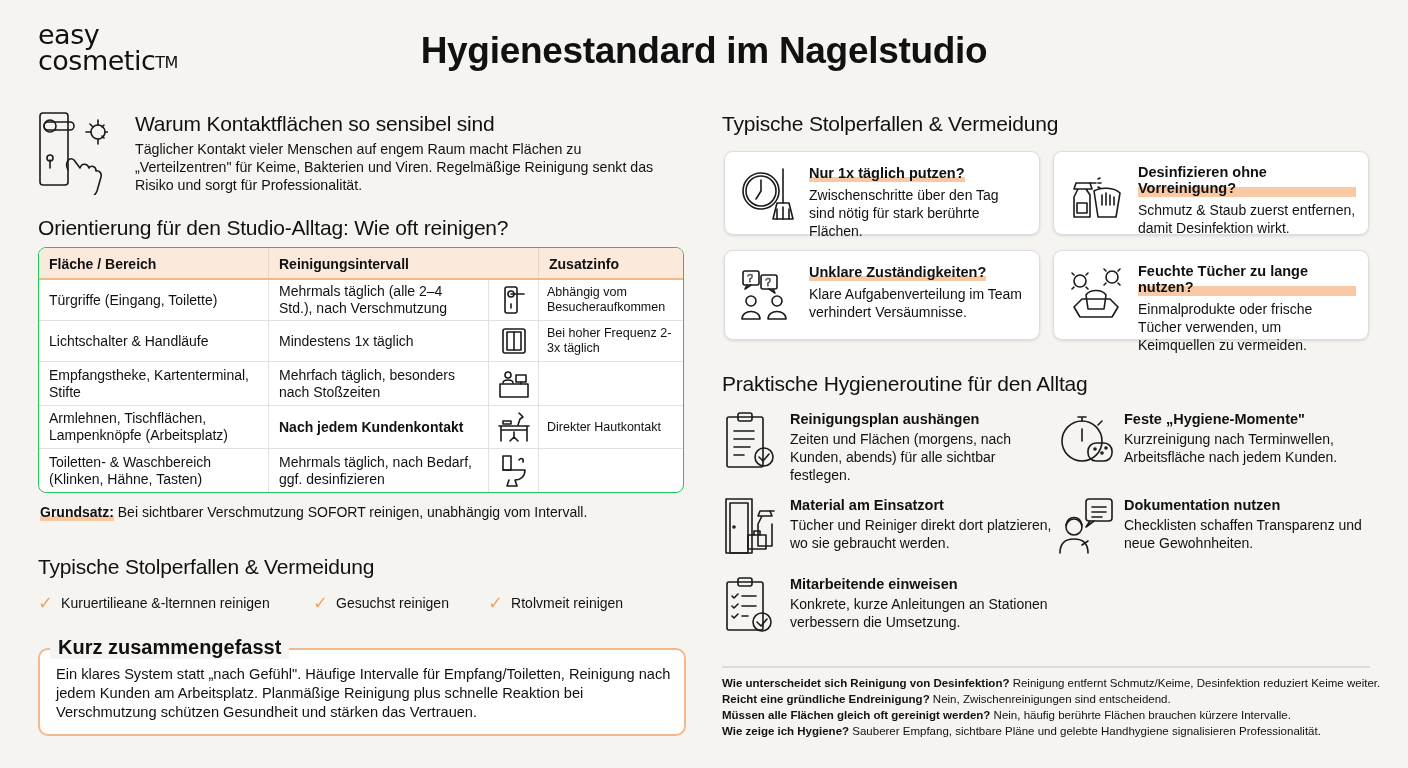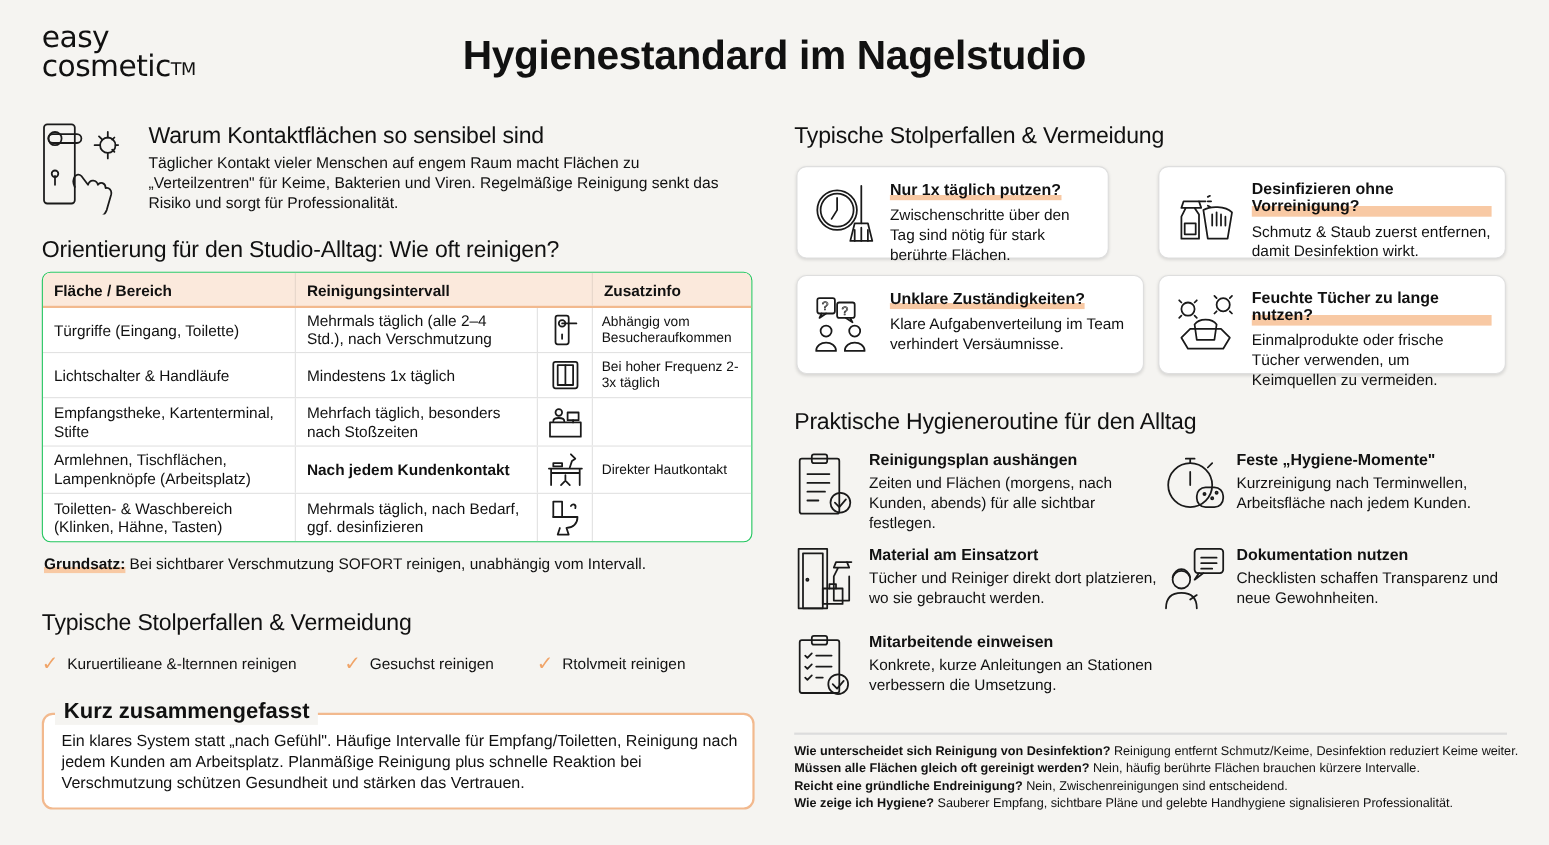--- a/index.html
+++ b/index.html
@@ -153,21 +153,21 @@
       <span>Rtolvmeit reinigen</span>
     </div>
 </div>
 
 <div class="abs sumbox"></div>
 <div class="abs sumtitle">Kurz zusammengefasst</div>
 <p class="abs p" style="left:56px;top:665px;width:620px;font-size:14.6px;line-height:19px">Ein klares System statt „nach Gefühl". Häufige Intervalle für Empfang/Toiletten, Reinigung nach jedem Kunden am Arbeitsplatz. Planmäßige Reinigung plus schnelle Reaktion bei Verschmutzung schützen Gesundheit und stärken das Vertrauen.</p>
 
 <h2 class="abs" style="left:722px;top:112px">Typische Stolperfallen &amp; Vermeidung</h2>
 
-<div class="abs card" style="left:724px;top:151px;width:284px;height:84px">
+<div class="abs card" style="left:724px;top:151px;width:316px;height:84px">
   <div class="ic">
       <svg width="56" height="56" viewBox="0 0 56 56">
         <circle cx="22" cy="26" r="18"></circle>
         <circle cx="22" cy="26" r="15"></circle>
         <path d="M22 15v11l-5 8"></path>
         <path d="M44 4v34"></path>
         <path d="M38 38h12l4 16H34z"></path>
         <path d="M38 44v10M44 42v12M50 44v10"></path>
       </svg>
     </div>
@@ -286,16 +286,16 @@
       </svg></div>
   <div>
       <h3>Mitarbeitende einweisen</h3>
       <p class="p">Konkrete, kurze Anleitungen an Stationen verbessern die Umsetzung.</p>
     </div>
 </div>
 
 <div class="abs" style="left:722px;top:666px;width:648px;height:2px;background:#dcdcdc"></div>
 <div class="abs faq" style="left:722px;top:675px;width:680px">
   <div><b>Wie unterscheidet sich Reinigung von Desinfektion?</b><span> Reinigung entfernt Schmutz/Keime, Desinfektion reduziert Keime weiter.</span></div>
+  <div><b>Reicht eine gründliche Endreinigung?</b><span> Nein, Zwischenreinigungen sind entscheidend.</span></div>
   <div><b>Müssen alle Flächen gleich oft gereinigt werden?</b><span> Nein, häufig berührte Flächen brauchen kürzere Intervalle.</span></div>
-  <div><b>Reicht eine gründliche Endreinigung?</b><span> Nein, Zwischenreinigungen sind entscheidend.</span></div>
   <div><b>Wie zeige ich Hygiene?</b><span> Sauberer Empfang, sichtbare Pläne und gelebte Handhygiene signalisieren Professionalität.</span></div>
 </div>
 
 </body></html>

